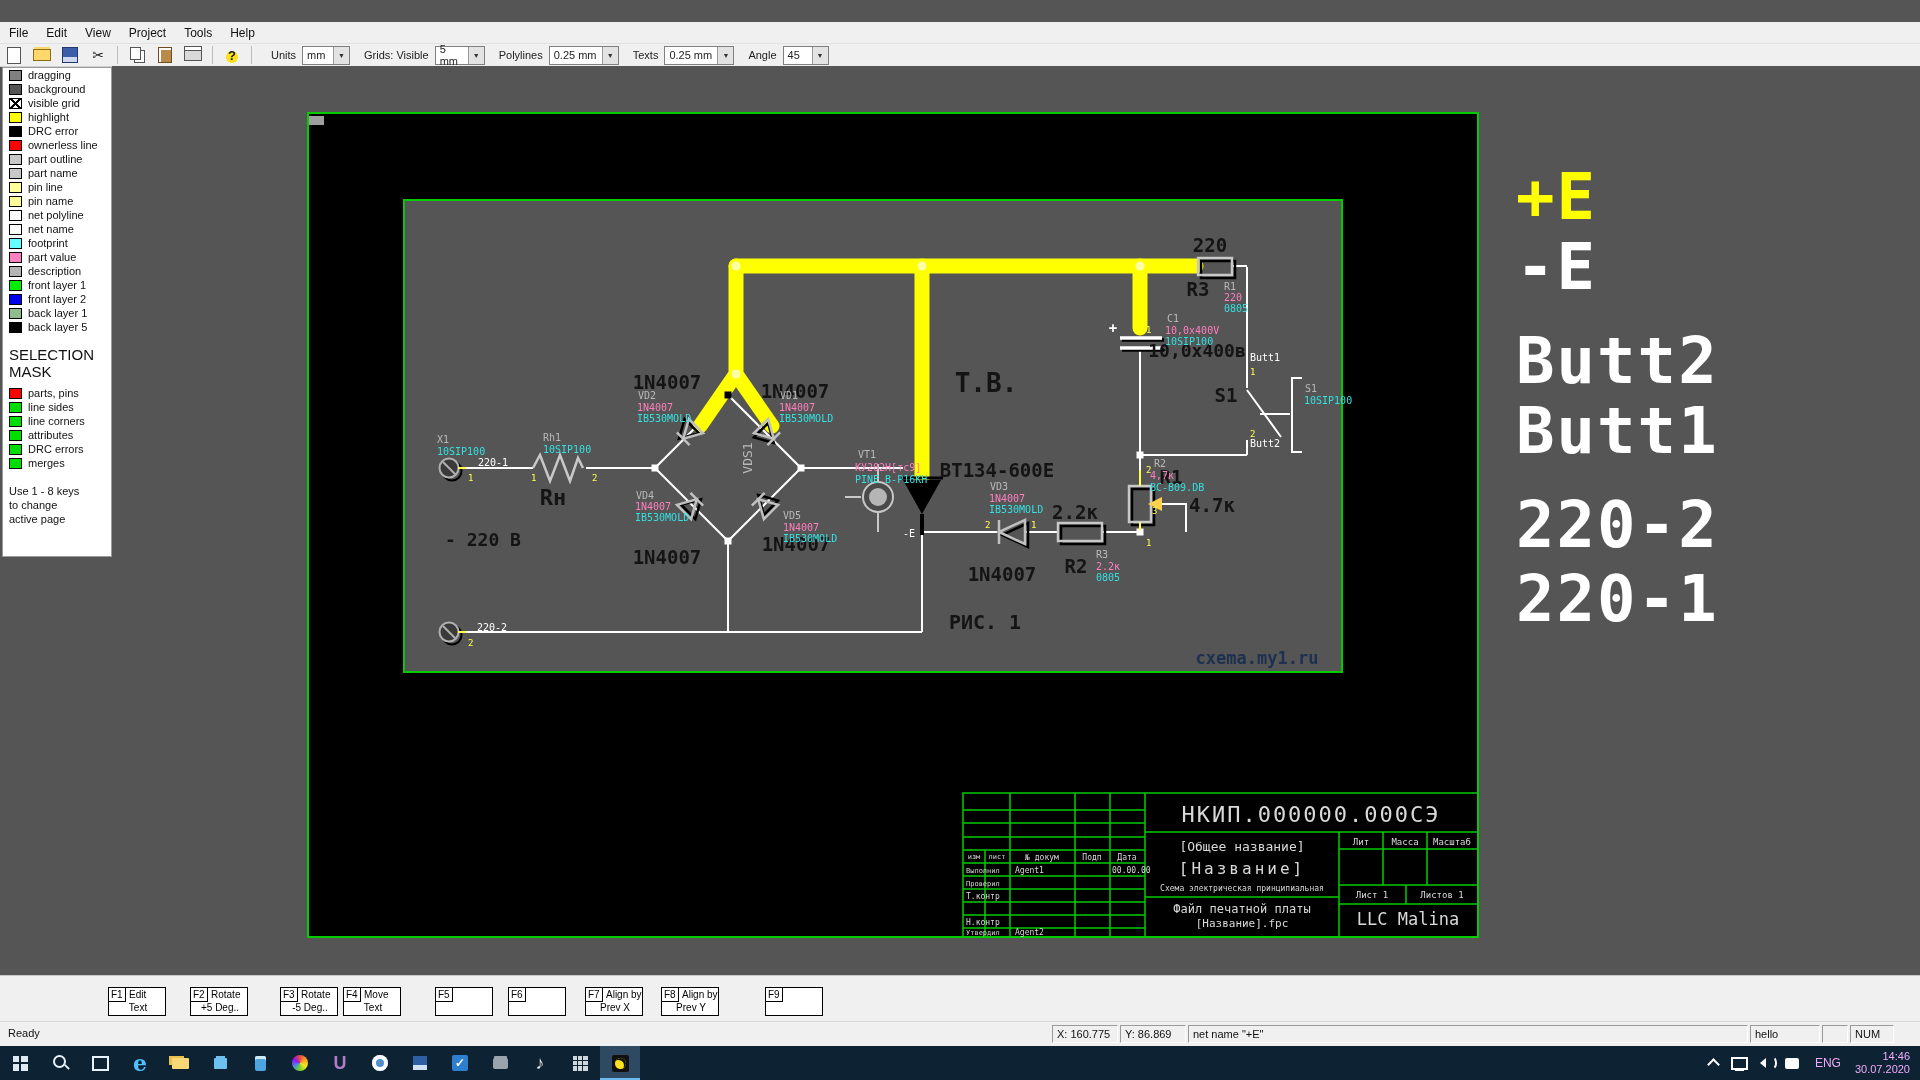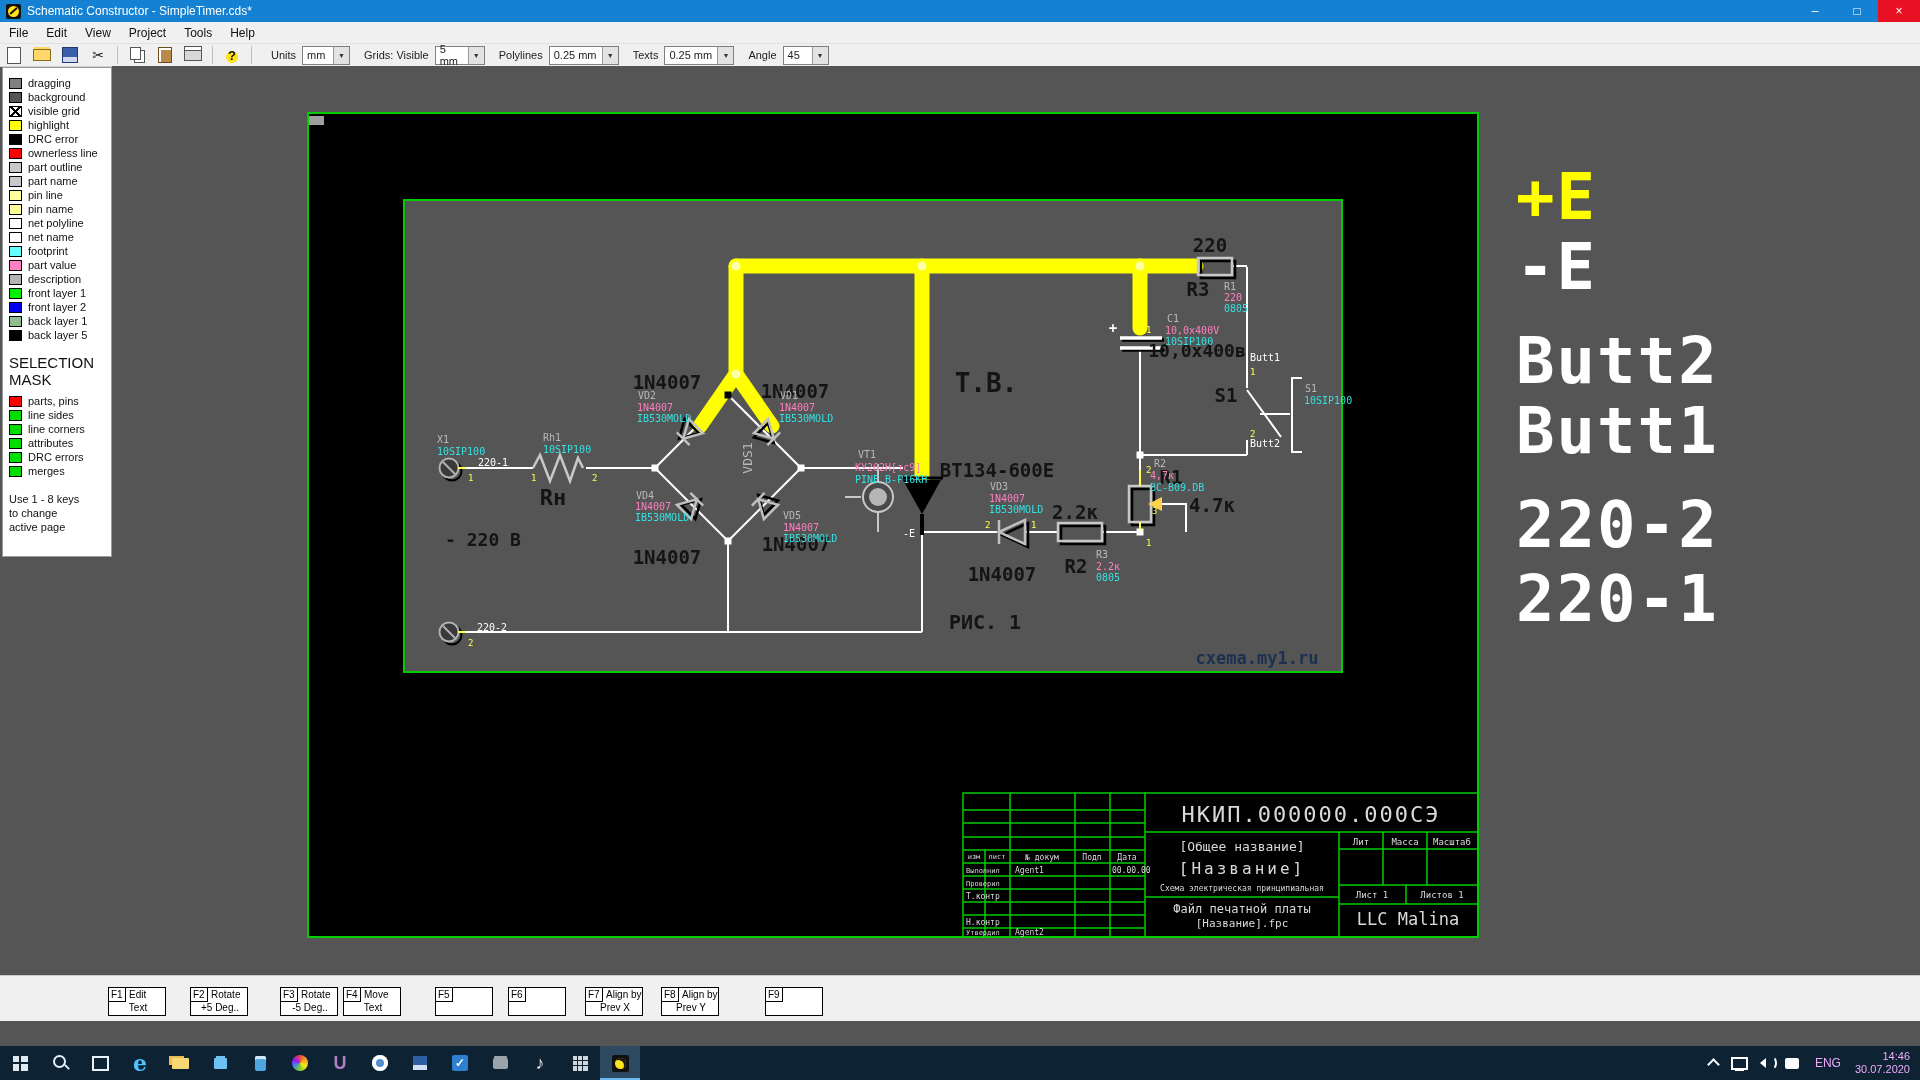--- a/index.html
+++ b/index.html
@@ -49,21 +49,21 @@
     box-shadow:4px 3px 0 -1px #fff, 4px 3px 0 0 #555; margin-right:4px; margin-bottom:3px;}
   .ic-paste::before { content:""; width:12px; height:14px; background:#b98a4a; border:1px solid #6e4c1d;
     box-shadow:inset 2px 2px 0 #fff; }
   .ic-print::before { content:""; width:16px; height:9px; background:#d8d8d8; border:1px solid #555;
     box-shadow:0 -4px 0 -1px #fff, 0 -4px 0 0 #555; }
   .ic-help { background:radial-gradient(circle at 50% 60%, #ffe31a 0 6px, transparent 6px);
     font-weight:bold; font-size:13px; color:#111; }
 
   
   .sidepanel { position:absolute; left:2px; top:67px; width:110px; height:490px; background:#fff;
-    border:1px solid #9a9a9a; font-size:11px; color:#111; padding-top:8px; }
+    border:1px solid #9a9a9a; font-size:11px; color:#111; padding-top:0; }
   .legend-row { display:flex; align-items:center; height:14px; margin:0 0 0 6px; }
   .swatch { width:13px; height:11px; border:1px solid #000; margin-right:6px; flex:none; }
   .swatch-grid { background:
       linear-gradient(45deg, transparent 44%, #000 44% 56%, transparent 56%),
       linear-gradient(-45deg, transparent 44%, #000 44% 56%, transparent 56%), #fff !important; }
   .mask-title { margin:12px 16px 6px 6px; font-size:15px; }
   .hint { margin:14px 8px 0 6px; line-height:14px; }
 
   
   .canvas { position:absolute; left:112px; top:66px; width:1808px; height:909px; background:#555; }
@@ -148,29 +148,20 @@
   .tray-chat::after { content:""; position:absolute; bottom:8px; left:9px; width:0; height:0;
     border:3px solid transparent; border-top:4px solid #fff; }
   .tb-lang { font-size:12px; margin:0 10px; }
   .tb-clock { font-size:11px; text-align:right; line-height:13px; margin:0 10px 0 4px; }
 </style>
 <title>Schematic Constructor - SimpleTimer.cds*</title></head>
 <body>
 
 <div id="app">
 
-  <div class="titlebar">
-    <div class="appicon"></div>
-    <span>Schematic Constructor - SimpleTimer.cds*</span>
-    <div class="win-btns">
-      <div class="win-btn">–</div>
-      <div class="win-btn">□</div>
-      <div class="win-btn close">×</div>
-    </div>
-  </div>
 
   <div class="menubar">
     <span class="menu-item">File</span>
     <span class="menu-item">Edit</span>
     <span class="menu-item">View</span>
     <span class="menu-item">Project</span>
     <span class="menu-item">Tools</span>
     <span class="menu-item">Help</span>
   </div>
 
@@ -614,20 +605,29 @@
           <span class="fk-l2">Prev Y</span>
         </div>
         <div class="fkey" style="left: 765px;">
           <span class="fk-key">F9</span>
           <span class="fk-l1"></span>
           <span class="fk-l2"></span>
         </div>
       </div>
   </div>
 
+  <div class="statusbar">
+    <span class="sb-ready">Ready</span>
+    <span class="sb-field" style="left:1052px;width:66px">X:  160.775</span>
+    <span class="sb-field" style="left:1120px;width:66px">Y:  86.869</span>
+    <span class="sb-field" style="left:1188px;width:560px">net name "+E"</span>
+    <span class="sb-field" style="left:1750px;width:70px">hello</span>
+    <span class="sb-field" style="left:1822px;width:26px"></span>
+    <span class="sb-field" style="left:1850px;width:44px">NUM</span>
+  </div>
 
   <div class="taskbar">
     <div class="tb-left" id="taskbar-icons">
         <div class="ti ti-start"></div>
         <div class="ti ti-search"></div>
         <div class="ti ti-task-view"></div>
         <div class="ti ti-edge">
           <span>e</span>
         </div>
         <div class="ti ti-file-explorer"></div>

